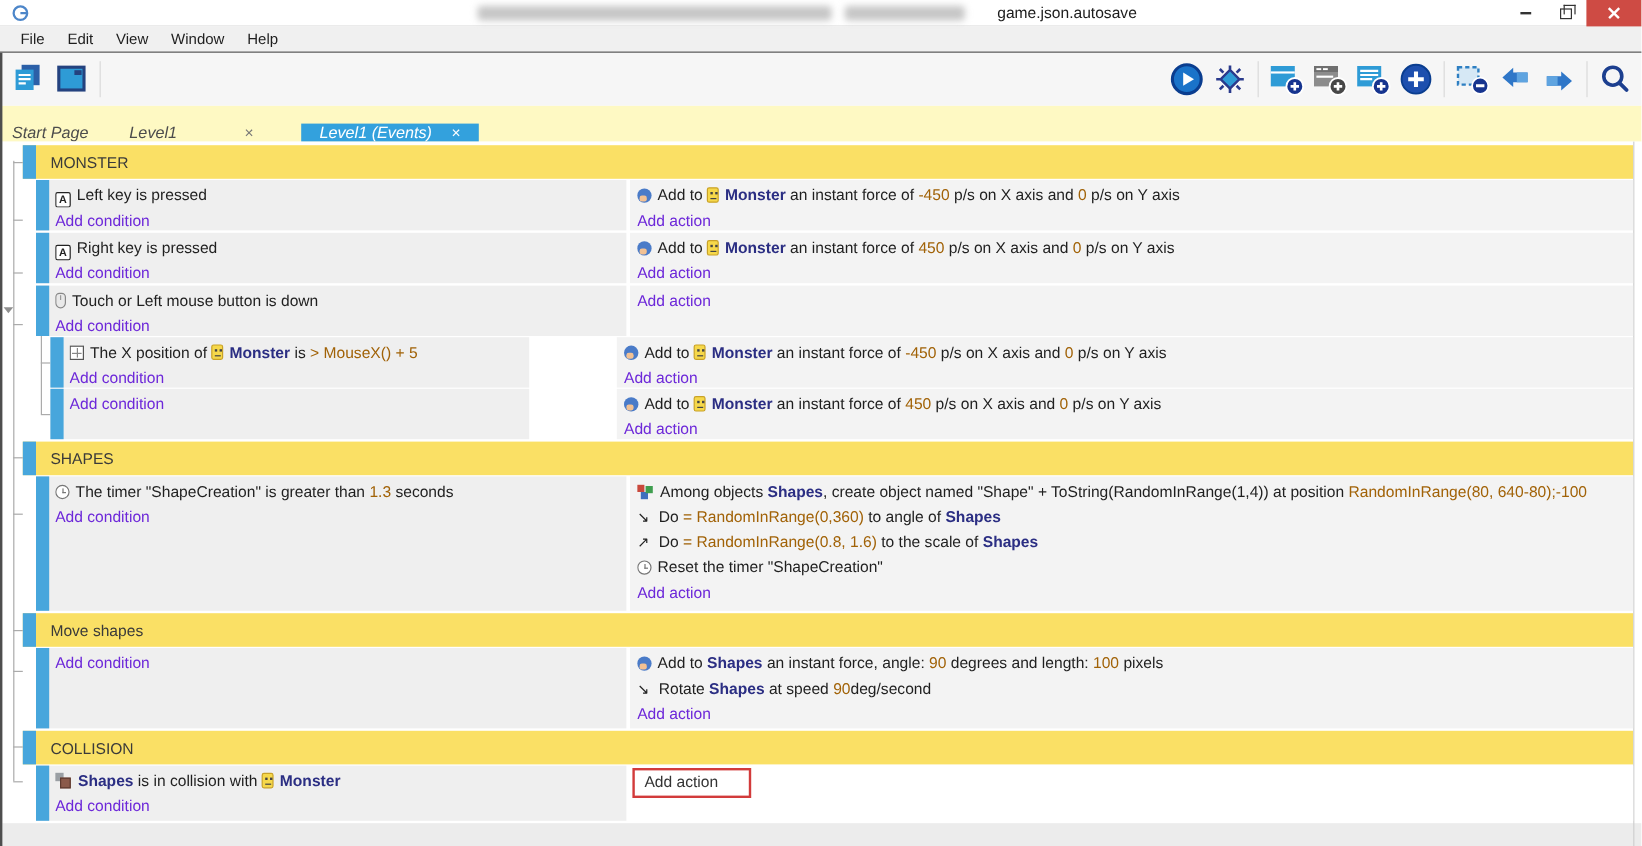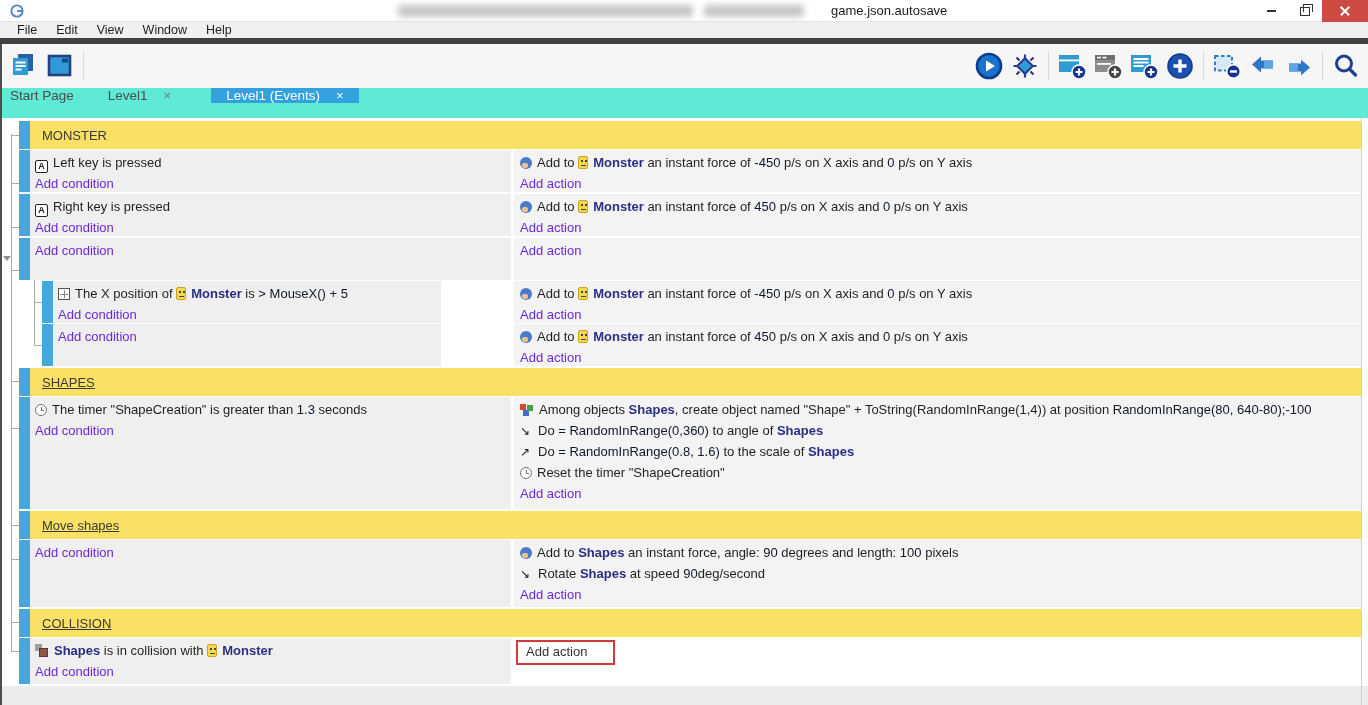--- a/index.html
+++ b/index.html
@@ -18,60 +18,60 @@
   .wc{width:34px;height:22px;display:flex;align-items:center;justify-content:center;cursor:default;}
   .wc-close{width:46px;background:#CE4B44;}
   .gl-min{width:9px;height:2px;background:#333;}
   .gl-res{position:relative;width:8px;height:7px;border:1px solid #333;background:#fff;}
   .gl-res::before{content:"";position:absolute;left:2px;top:-4px;width:8px;height:7px;border:1px solid #333;border-bottom:none;}
   .gl-x{position:relative;width:12px;height:12px;}
   .gl-x::before,.gl-x::after{content:"";position:absolute;left:0;top:5px;width:12px;height:1.6px;background:#fff;}
   .gl-x::before{transform:rotate(45deg);} .gl-x::after{transform:rotate(-45deg);}
 
   
-  .menubar{height:22px;background:#F0F0F0;display:flex;align-items:center;padding-left:8px;font-size:12.5px;color:#1e1e1e;border-bottom:6px solid #404040;box-sizing:border-box;}
+  .menubar{height:22px;background:#F0F0F0;display:flex;align-items:center;padding-left:8px;font-size:12.5px;color:#1e1e1e;border-bottom:1px solid #404040;box-sizing:border-box;}
   .menu-item{padding:0 10px 0 9px;}
 
   
   .toolbar{position:relative;height:44px;background:#F6F6F6;}
   .tb-left{position:absolute;left:6px;top:5px;display:flex;align-items:center;}
   .tb-right{position:absolute;right:4px;top:5px;display:flex;align-items:center;}
   .tbtn{width:36px;height:34px;display:flex;align-items:center;justify-content:center;}
   .tb-sep{width:1px;height:30px;background:#DADADA;margin:0 5px;}
 
   
-  .tabbar{height:30px;background:#5eead4;display:flex;align-items:flex-start;font-size:13.5px;color:#4c4c4c;}
+  .tabbar{height:30px;background:#fef9c3;display:flex;align-items:flex-end;font-size:13.5px;color:#4c4c4c;font-style:italic;}
   .tab{display:flex;align-items:center;padding:0 12px;white-space:nowrap;}
   .tab-start{padding-left:10px;padding-right:16px;}
-  .tab-level1{margin-left:6px;}
+  .tab-level1{margin-left:6px;gap:40px;}
   .tab .tclose{margin-left:16px;color:#777;font-size:13px;}
   .tab.active{background:#33A1DD;color:#fff;margin-left:28px;padding:0 15px;}
   .tab.active .tclose{color:#fff;}
 
   
   .sheet{position:relative;height:587px;background:#fff;}
   .left-edge{position:absolute;left:0;top:44px;bottom:0;width:2px;background:#4E4E4E;z-index:5;}
   .right-line{position:absolute;left:1361px;top:0;height:587px;width:1px;background:#CFCFCF;}
   .blocks{padding-top:3px;}
   .evt-header{height:28px;background:#FAE065;border-left:11px solid #47A6DC;display:flex;align-items:center;
               padding-left:12px;font-size:13px;color:#3a3a3a;margin-left:19px;margin-right:7px;box-sizing:border-box;}
-  .event{position:relative;margin-left:19px;margin-right:7px;}
+  .event{position:relative;margin-left:30px;margin-right:7px;}
   .ev-sub{margin-left:42px;}
   .h42{height:42px;} .h112{height:112px;} .h67{height:67px;} .h46{height:46px;}
   .cell{position:absolute;top:0;bottom:0;box-sizing:border-box;}
   .cond{left:0;width:492px;background:#EFEFEF;border-left:11px solid #47A6DC;padding:2px 0 0 5px;}
   .ev-sub .cond{width:399px;}
   .act{left:495px;right:0;background:#F3F3F3;padding:2px 0 0 6px;}
   .ev-sub .act{left:472px;}
   .ev-collision .act{background:#fff;padding-left:2px;}
-  .mt1{margin-top:1px;} .mt2{margin-top:2px;text-decoration:underline;}
+  .mt1{margin-top:1px;} .mt2{margin-top:2px;}
   .line{height:21px;line-height:21px;font-size:13px;color:#1f1f1f;white-space:nowrap;overflow:hidden;}
   .ghost{color:#6d28d9;}
   .seg-obj{color:#2B2E83;font-weight:bold;}
-  .seg-num{color:#0f172a;}
+  .seg-num{color:#a16207;}
   .add-action-box{display:inline-block;border:2px solid #D23B3B;background:#fff;color:#333;
                   font-size:13px;line-height:18px;padding:1px 26px 2px 8px;margin-top:0;}
   .bottom-fill{margin-top:2px;margin-left:2px;height:19px;background:#ECECEC;}
 
   
   .vline,.hline{position:absolute;background:#ABABAB;}
   .vline{width:1px;} .hline{height:1px;}
   .tri{position:absolute;width:0;height:0;border-left:4px solid transparent;border-right:4px solid transparent;border-top:5px solid #8F8F8F;}
 
   
@@ -289,20 +289,21 @@
           <div class="line ghost">Add condition</div>
         </div>
         <div class="cell act">
           <div class="line"><span class="ic ic-force"></span><span class="seg">Add to </span><span class="ic ic-monster"></span><span class="seg-obj">Monster</span><span class="seg"> an instant force of </span><span class="seg-num">450</span><span class="seg"> p/s on X axis and </span><span class="seg-num">0</span><span class="seg"> p/s on Y axis</span></div>
           <div class="line ghost">Add action</div>
         </div>
       </div>
 
       <div class="event h42 mt2">
         <div class="cell cond">
+          <div class="line"><span class="ic ic-mouse"></span><span class="seg">Touch or Left mouse button is down</span></div>
           <div class="line ghost">Add condition</div>
         </div>
         <div class="cell act">
           <div class="line ghost">Add action</div>
         </div>
       </div>
 
       <div class="event ev-sub h42 mt1">
         <div class="cell cond">
           <div class="line"><span class="ic ic-position"></span><span class="seg">The X position of </span><span class="ic ic-monster"></span><span class="seg-obj">Monster</span><span class="seg"> is </span><span class="seg-num">&gt; </span><span class="seg-num">MouseX() + 5</span></div>

